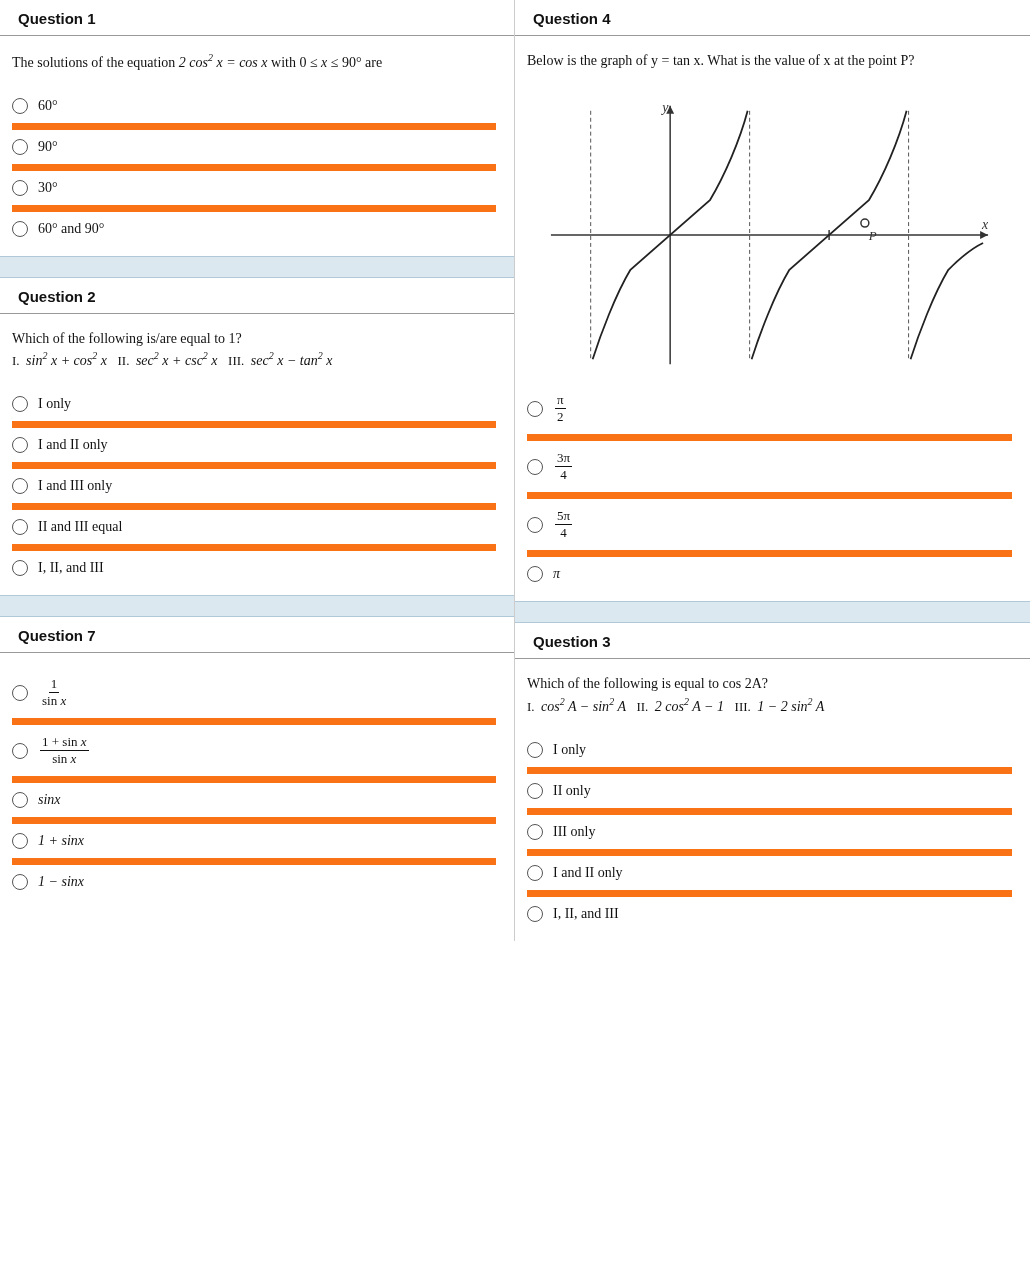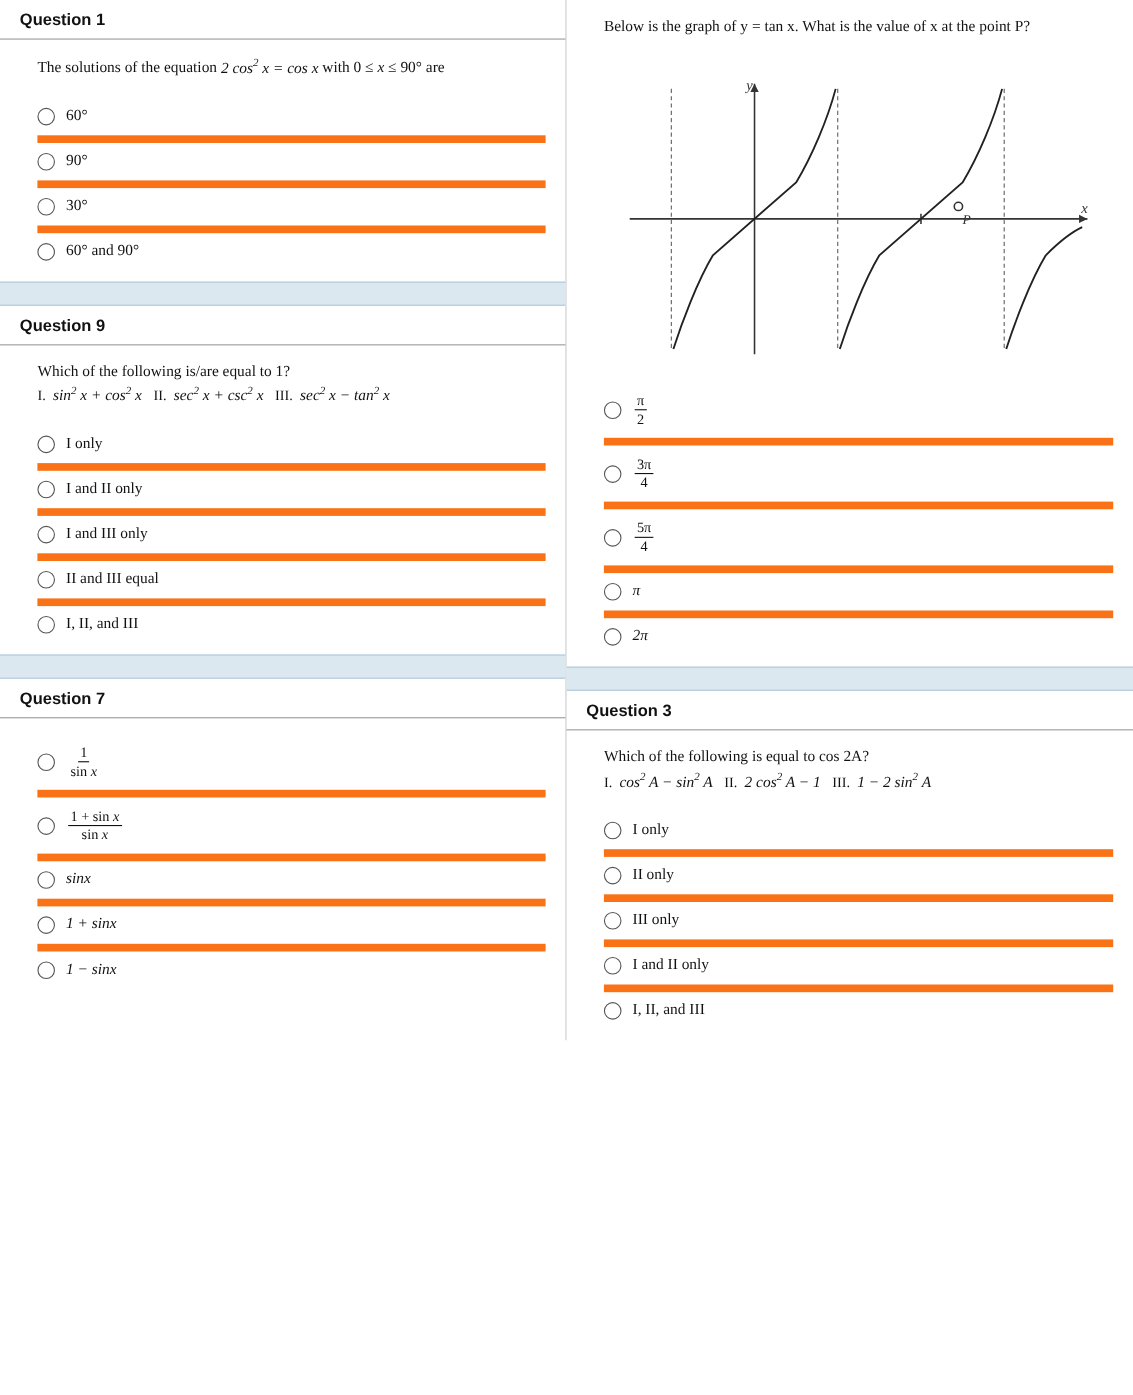--- a/index.html
+++ b/index.html
@@ -27,21 +27,21 @@
     .question-header {
       padding: 10px 18px 8px 18px;
       border-bottom: 1px solid #999;
     }
     .question-header h2 {
       font-size: 15px;
       font-weight: bold;
       font-family: Arial, sans-serif;
     }
     .question-body {
-      padding: 14px 18px 10px 34px;
+      padding: 14px 18px 10px 12px;
     }
     .question-text {
       font-size: 14px;
       margin-bottom: 16px;
       line-height: 1.5;
     }
     .option-row {
       display: flex;
       align-items: center;
       padding: 9px 0;
@@ -139,21 +139,21 @@
           <span class="radio-circle"></span>
           <span class="option-label">60° and 90°</span>
         </div>
       </div>
     </div>
 
     <div class="divider-gray"></div>
 
     <div class="question-block">
       <div class="question-header">
-        <h2>Question 9</h2>
+        <h2>Question 2</h2>
       </div>
       <div class="question-body">
         <div class="question-text">
           Which of the following is/are equal to 1?<br>
           <span class="roman">I.</span> <span class="math">sin<sup>2</sup> <i>x</i> + cos<sup>2</sup> <i>x</i></span>&nbsp;&nbsp;
           <span class="roman">II.</span> <span class="math">sec<sup>2</sup> <i>x</i> + csc<sup>2</sup> <i>x</i></span>&nbsp;&nbsp;
           <span class="roman">III.</span> <span class="math">sec<sup>2</sup> <i>x</i> − tan<sup>2</sup> <i>x</i></span>
         </div>
         <div class="option-row">
           <span class="radio-circle"></span>
@@ -216,20 +216,23 @@
           <span class="option-label math">1 − sin <i>x</i></span>
         </div>
       </div>
     </div>
 
   </div>
 
   <div class="column">
 
     <div class="question-block">
+      <div class="question-header">
+        <h2>Question 4</h2>
+      </div>
       <div class="question-body">
         <div class="question-text">
           Below is the graph of y = tan x. What is the value of x at the point P?
         </div>
 
         <div class="graph-container">
           <svg class="tan-graph" width="460" height="280" viewBox="0 0 460 280">
 
             <line x1="10" y1="140" x2="450" y2="140" stroke="#333" stroke-width="1.5"></line>
 
@@ -285,24 +288,20 @@
           <span class="option-label">
             <span class="frac">
               <span class="num">5π</span>
               <span class="den">4</span>
             </span>
           </span>
         </div>
         <div class="option-row">
           <span class="radio-circle"></span>
           <span class="option-label math">π</span>
-        </div>
-        <div class="option-row">
-          <span class="radio-circle"></span>
-          <span class="option-label math">2π</span>
         </div>
       </div>
     </div>
 
     <div class="divider-gray"></div>
 
     <div class="question-block">
       <div class="question-header">
         <h2>Question 3</h2>
       </div>

